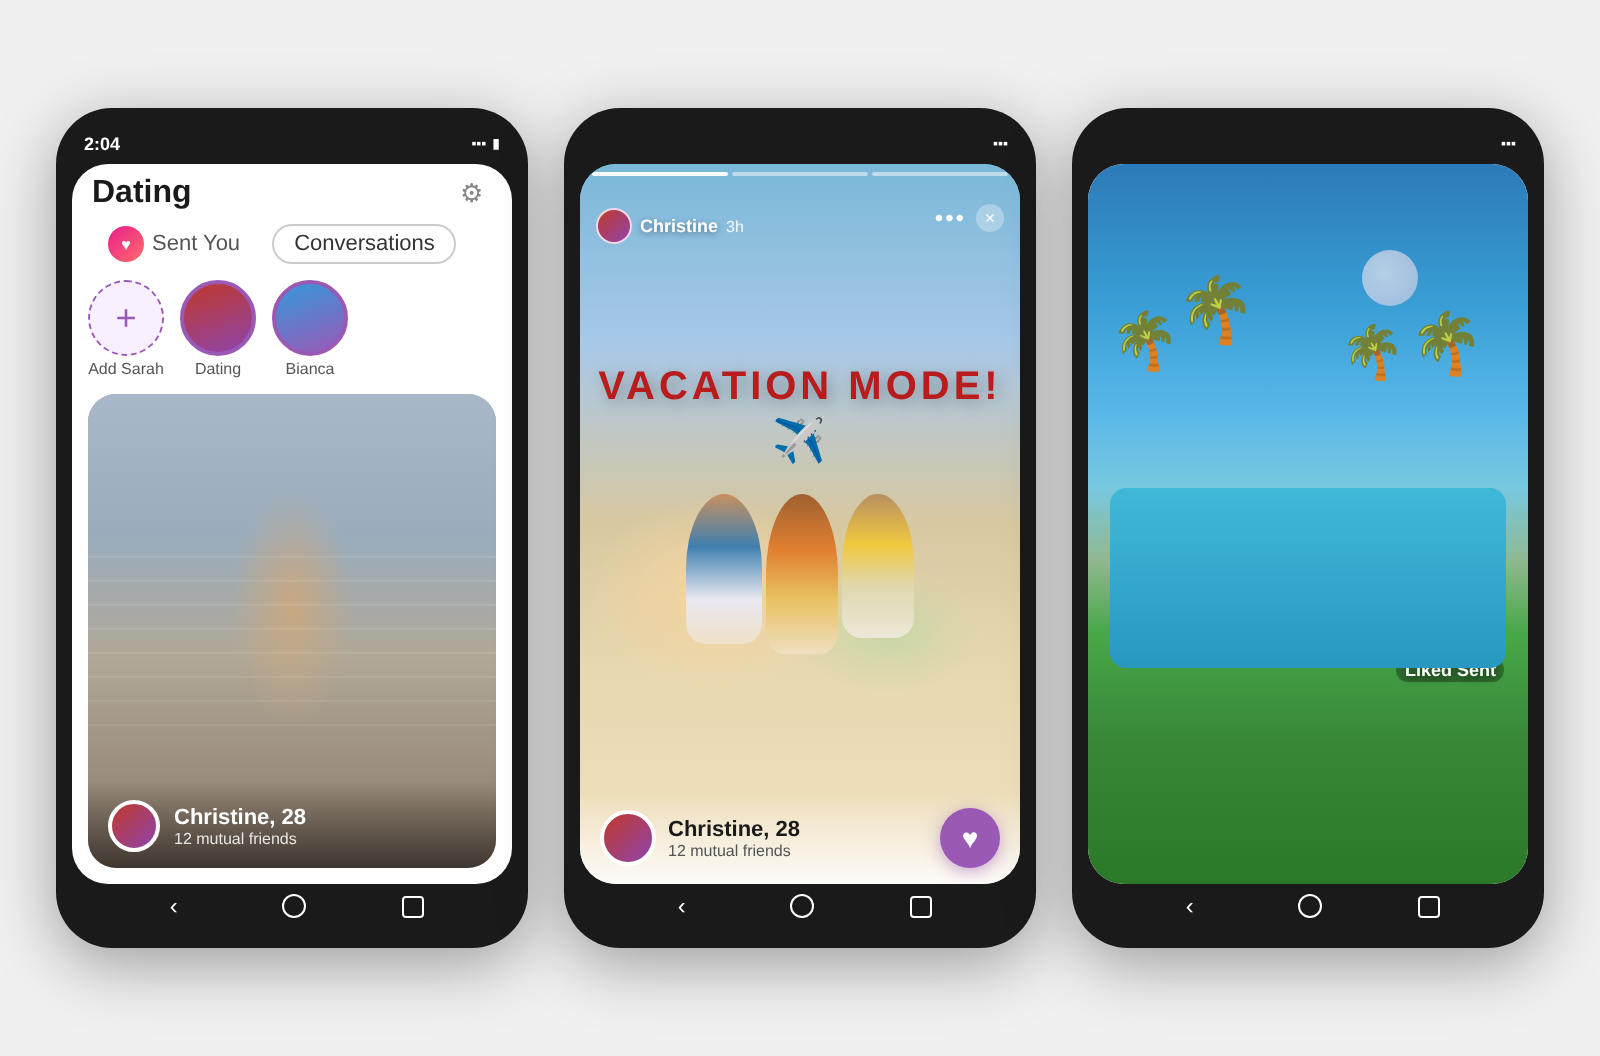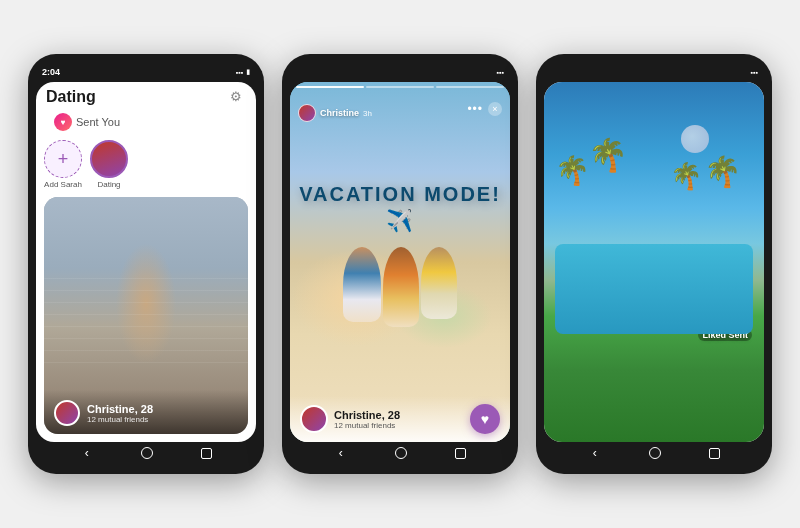--- a/index.html
+++ b/index.html
@@ -323,21 +323,21 @@
       position: absolute;
       top: 35%;
       left: 50%;
       transform: translate(-50%, -50%);
       text-align: center;
       z-index: 5;
     }
     .vacation-label {
       font-size: 20px;
       font-weight: 900;
-      color: #0c4a6e;
+      color: #b91c1c;
       text-shadow: 2px 2px 8px rgba(0,0,0,0.3);
       letter-spacing: 2px;
       white-space: nowrap;
     }
     .plane-emoji {
       font-size: 22px;
       display: block;
       margin-top: 2px;
     }
     .story-bottom-info {
@@ -507,31 +507,36 @@
   <div class="phone-screen phone1-screen">
     <div class="dating-header">
       <span class="dating-title">Dating</span>
       <span class="gear-icon">⚙</span>
     </div>
     <div class="dating-tabs">
       <div class="tab-liked">
         <div class="avatar-small">♥</div>
         <span>Sent You</span>
       </div>
+      <div class="tab-conversations">Conversations</div>
     </div>
     <div class="stories-row">
       <div class="story-item">
         <div class="story-add">
           <span class="story-add-icon">+</span>
         </div>
         <span class="story-label">Add Sarah</span>
       </div>
       <div class="story-item">
         <div class="story-avatar avatar-taylor"></div>
         <span class="story-label">Dating</span>
+      </div>
+      <div class="story-item">
+        <div class="story-avatar avatar-bianca"></div>
+        <span class="story-label">Bianca</span>
       </div>
     </div>
     <div class="dating-card">
       <div class="dating-card-img"></div>
       <div class="dating-card-info">
         <div class="card-avatar"></div>
         <div class="card-info-text">
           <div class="card-name">Christine, 28</div>
           <div class="card-mutual">12 mutual friends</div>
         </div>

